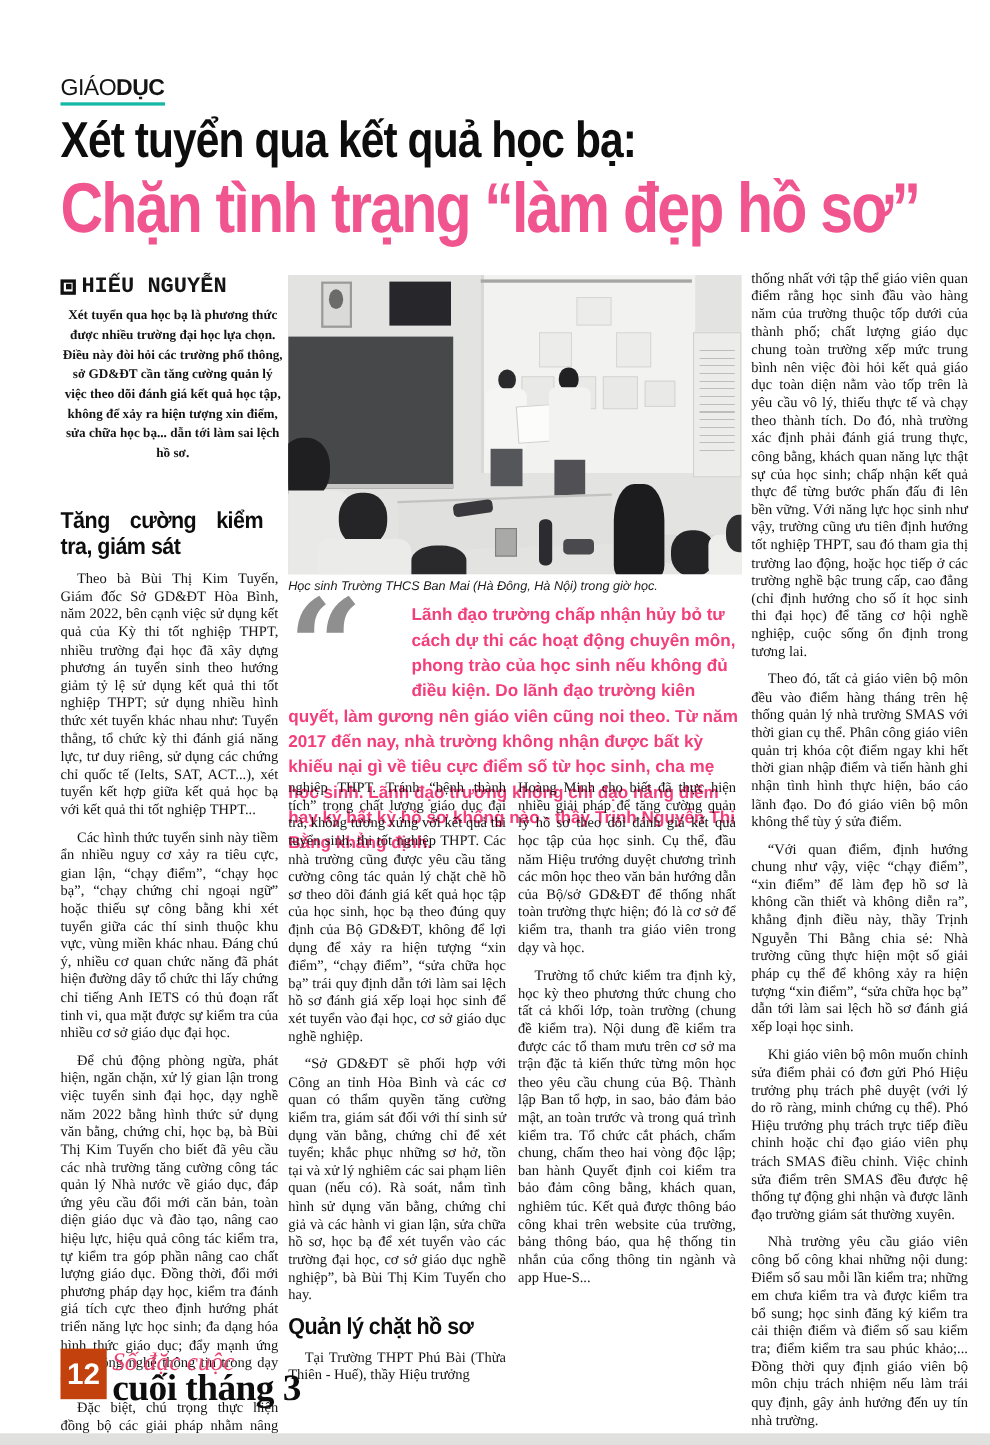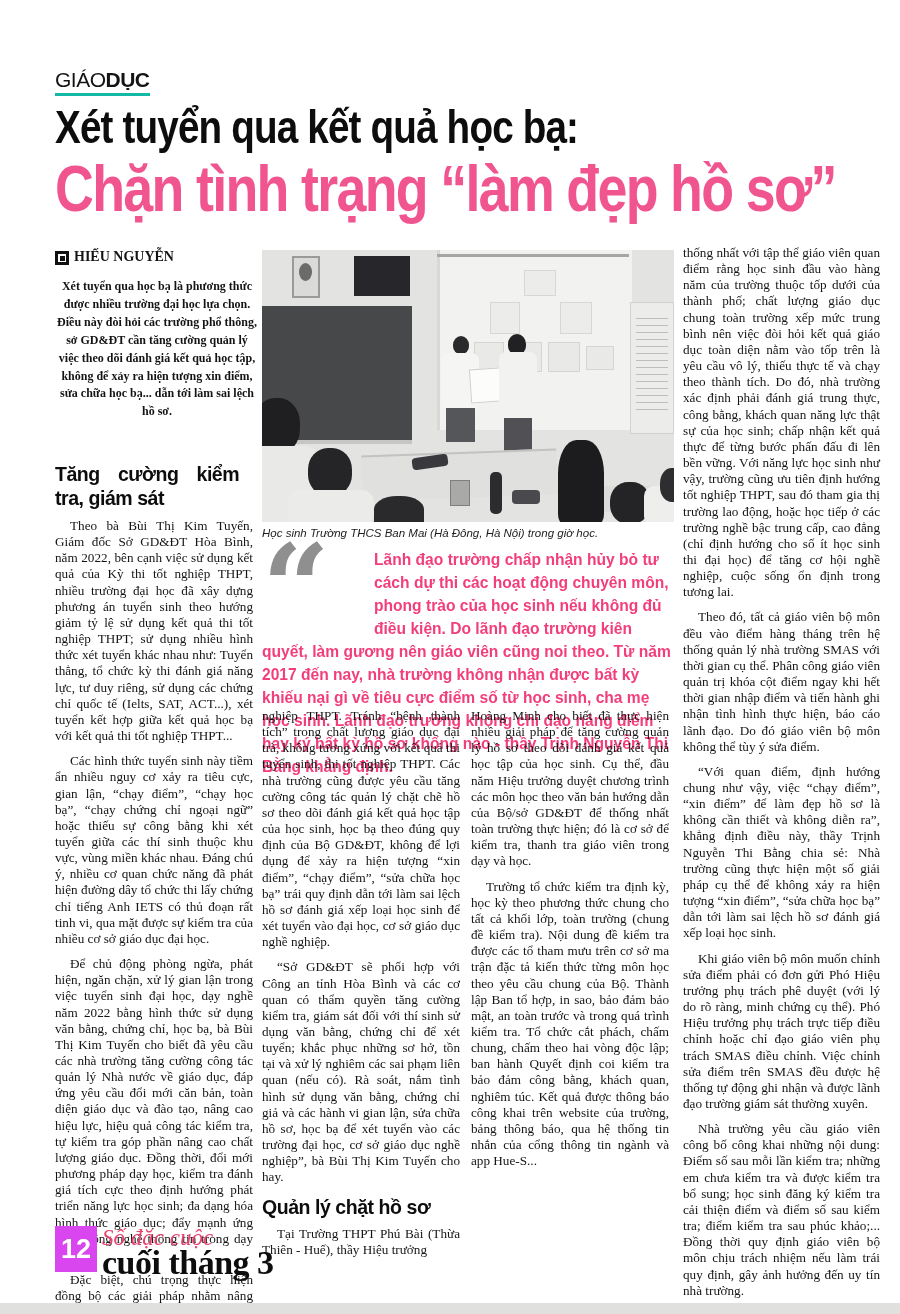--- a/index.html
+++ b/index.html
@@ -13,22 +13,22 @@
   .kicker .lt{font-weight:400;}
   .kicker .bd{font-weight:800;}
 
   
   .hl{transform-origin:left top;transform:scaleX(0.84);white-space:nowrap;
       font-family:"Liberation Sans",sans-serif;font-weight:800;letter-spacing:-1px;}
   .hl-black{left:55px;top:100px;font-size:46px;color:#0d0d0d;}
   .hl-pink{left:55px;top:152px;font-size:64px;color:#f0558f;letter-spacing:-2px;}
 
   
-  .byline{left:55px;top:249px;display:flex;align-items:flex-end;gap:5px;
-          font-family:Liberation Serif, serif;font-weight:800;font-size:14px;}
+  .byline{left:55px;top:249px;display:flex;align-items:center;gap:5px;
+          font-family:Liberation Mono, monospace;font-weight:800;font-size:20px;}
   .by-ic{width:14px;height:14px;border:3px solid #111;box-sizing:border-box;
          display:flex;align-items:center;justify-content:center;background:#fff;}
   .by-ic i{display:block;width:5px;height:5px;background:#111;}
 
   
   .lead{left:55px;top:278px;width:204px;font-weight:700;font-size:12px;
         line-height:17.9px;text-align:center;}
 
   
   .sec-h{font-family:"Liberation Sans",sans-serif;font-weight:800;color:#0d0d0d;
@@ -53,21 +53,21 @@
            font-style:italic;font-size:11.5px;color:#1c1c1c;}
 
   
   .pull{left:262px;top:548px;width:410px;font-family:"Liberation Sans",sans-serif;
         font-weight:800;font-size:15.6px;line-height:23px;color:#f23e7b;text-align:left;}
   .qmark{float:left;font-family:"DejaVu Serif",serif;font-size:118px;line-height:80px;
          color:#8f8f8f;width:112px;height:82px;text-align:left;font-weight:700;}
 
   
   .footer{left:55px;top:1226px;display:flex;align-items:flex-start;}
-  .pgbox{width:42px;height:46px;background:#d946ef;color:#fff;display:flex;align-items:center;
+  .pgbox{width:42px;height:46px;background:#c2410c;color:#fff;display:flex;align-items:center;
          justify-content:center;font-family:"Liberation Sans",sans-serif;font-weight:800;font-size:27px;}
   .issue{margin-left:5px;}
   .issue .l1{font-style:italic;font-size:23px;color:#e8426f;line-height:24px;}
   .issue .l2{font-weight:700;font-size:34px;color:#0d0d0d;line-height:25px;letter-spacing:-0.5px;}
 
   .page-edge{left:0;top:1303px;width:900px;height:11px;background:#e0e0de;}
 </style>
 </head>
 <body>
 

